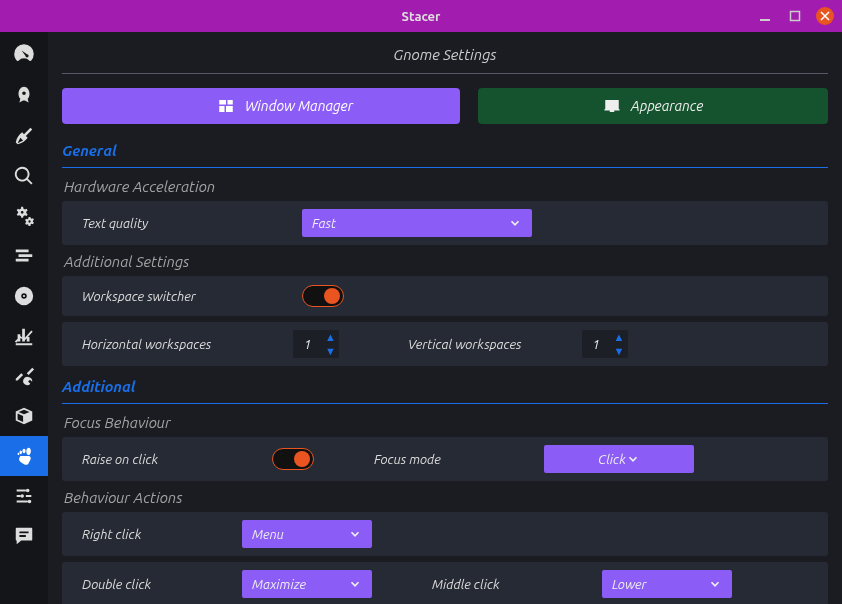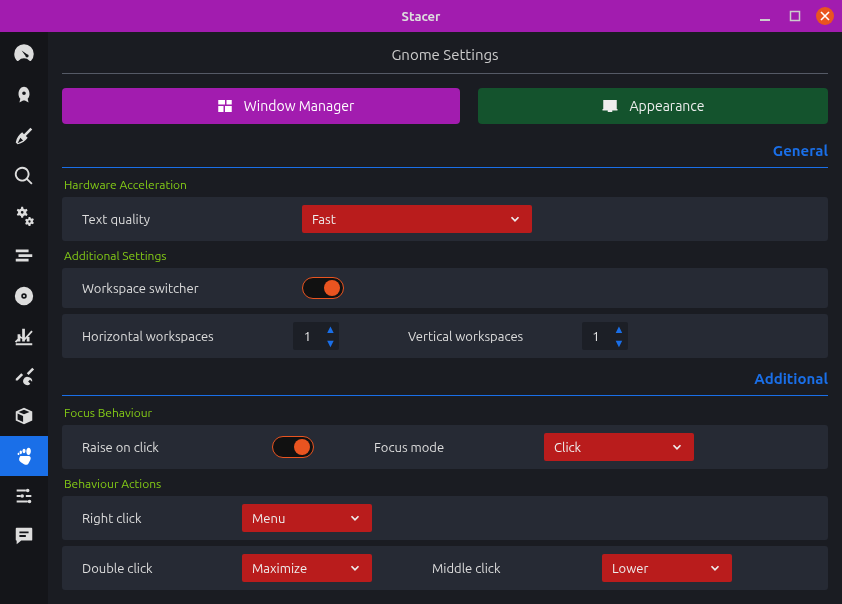--- a/index.html
+++ b/index.html
@@ -6,54 +6,54 @@
   body { width: 842px; height: 604px; background: #1a1c22; color: #e0e0e0; overflow: hidden; }
   
   .titlebar { height: 32px; background: #a21caf; display: flex; align-items: center; position: relative; }
   .titlebar-title { position: absolute; left: 50%; transform: translateX(-50%); font-size: 13px; font-weight: 600; color: #ddd; }
   .titlebar-controls { position: absolute; right: 8px; display: flex; gap: 12px; align-items: center; }
   .titlebar-btn { width: 18px; height: 18px; display: flex; align-items: center; justify-content: center; cursor: pointer; }
   .titlebar-close { width: 18px; height: 18px; border-radius: 50%; background: #e95420; display:flex; align-items:center; justify-content:center; cursor:pointer; }
   .titlebar-close svg { width:10px; height:10px; }
   .titlebar-min, .titlebar-max { color:#ccc; }
   
-  .app-body { display: flex; height: 572px; }
+  .app-body { display: flex; height: 572px; font-style: italic; }
   
   .sidebar { width: 48px; background: #141519; display: flex; flex-direction: column; }
   .sidebar-item { width: 48px; height: 40px; display: flex; align-items: center; justify-content: center; cursor: pointer; color: #ddd; }
   .sidebar-item.active { background: #1a6fe8; color: #fff; }
   .sidebar-item svg { width: 22px; height: 22px; fill: currentColor; }
   .sidebar-item.dashboard-item { height: 44px; }
   .sidebar-item.dashboard-item svg { width:26px; height:26px; }
   
   .main { flex: 1; padding: 0 14px 14px 14px; overflow-y: auto; }
   
   .page-title { text-align: center; font-size: 15px; color: #ccc; padding: 14px 0 10px 0; font-weight: 400; }
   .hr { border: none; border-top: 1px solid #555a66; margin: 0 0 14px 0; }
   .hr-blue { border: none; border-top: 1px solid #1a6fe8; margin: 4px 0 10px 0; }
   
   .tabs { display: flex; gap: 18px; margin-bottom: 12px; }
   .tab { flex: 1; height: 36px; background: #14532d; border-radius: 4px; display: flex; align-items: center; justify-content: center; gap: 10px; cursor: pointer; font-size: 14px; color: #eee; }
-  .tab.active { background: #a21caf; color: #fff; padding-left: 48px; }
+  .tab.active { background: #8b5cf6; color: #fff; padding-left: 48px; }
   .tab svg { width:18px; height:18px; fill:currentColor; }
   
-  .section-title { text-align: right; color: #1a6fe8; font-size: 15px; font-weight: 600; padding: 6px 0 4px 0; }
-  
-  .group-label { font-size: 12px; color: #84cc16; margin: 8px 0 6px 2px; }
+  .section-title { text-align: left; color: #1a6fe8; font-size: 15px; font-weight: 600; padding: 6px 0 4px 0; }
+  
+  .group-label { font-size: 15px; color: #a3a3a3; margin: 8px 0 6px 2px; }
   
   .field-row { background: #262a34; border-radius: 3px; padding: 8px 20px; display: flex; align-items: center; gap: 20px; margin-bottom: 6px; min-height: 40px; }
   .field-label { font-size: 13px; color: #ddd; }
   .field-label.w1 { width: 200px; }
   .field-label.w2 { width: 140px; }
   .field-label.w3 { width: 110px; }
 
-  .select { background: #b91c1c; border: none; height: 28px; display: flex; align-items: center; justify-content: space-between; padding: 0 10px; cursor: pointer; font-size: 13px; color: #eee; border-radius: 2px; position: relative; }
+  .select { background: #8b5cf6; border: none; height: 28px; display: flex; align-items: center; justify-content: space-between; padding: 0 10px; cursor: pointer; font-size: 13px; color: #eee; border-radius: 2px; position: relative; }
   .select .chev { color: #eee; }
   .select.wfull { width: 230px; }
-  .select.wmed { width: 150px; }
+  .select.wmed { width: 150px; justify-content: center; }
   .select.wsm { width: 130px; }
   
   .toggle { width: 42px; height: 22px; background: #111; border: 1px solid #e95420; border-radius: 11px; position: relative; cursor: pointer; }
   .toggle .knob { position: absolute; width: 16px; height: 16px; background: #e95420; border-radius: 50%; top: 2px; right: 3px; }
   
   .spinner { display: flex; align-items: center; background: #1c1f26; height: 28px; border-radius: 2px; }
   .spinner-val { width: 28px; text-align: center; font-size: 13px; color: #eee; }
   .spinner-arrows { display: flex; flex-direction: column; width: 18px; }
   .spinner-arrow { height: 14px; display: flex; align-items: center; justify-content: center; cursor: pointer; color: #1a6fe8; font-size: 11px; line-height: 1; }
   

